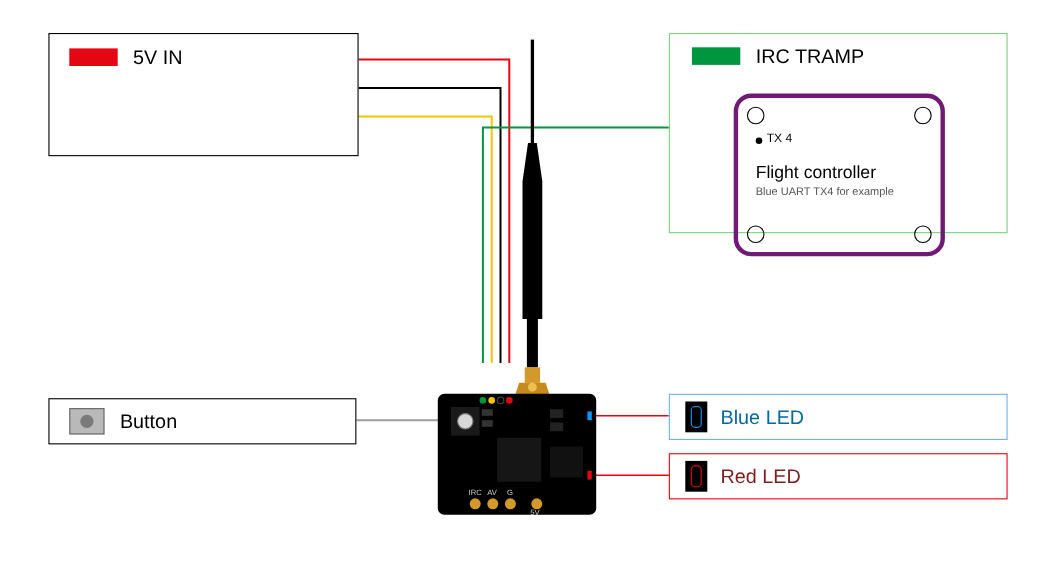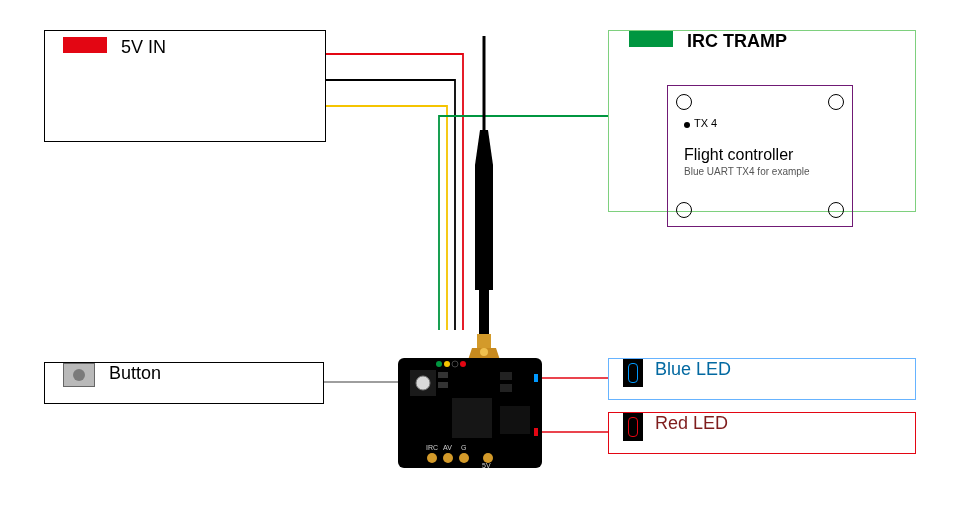--- a/index.html
+++ b/index.html
@@ -1,24 +1,24 @@
 <!DOCTYPE html>
 <html><head>
 <meta charset="utf-8">
 <style>
 html,body{margin:0;padding:0;width:960px;height:522px;font-family:Arial,Helvetica,sans-serif;background:#fff;overflow:hidden}
 .box{position:absolute;border:1px solid #000;background:#fff}
-.legend-row{display:flex;height:30px}
+.legend-row{display:flex;align-items:center;height:30px}
 .swatch{width:44px;height:16px;margin:0 14px 0 18px}
 .label{font-size:18px;color:#000}
 .btn-swatch{width:30px;height:22px;background:#b9b9b9;border:1px solid #666;display:flex;align-items:center;justify-content:center;margin:0 14px 0 18px}
 .btn-swatch::after{content:"";width:12px;height:12px;background:#7a7a7a;border-radius:50%}
 .led-swatch{width:20px;height:28px;background:#000;display:flex;align-items:center;justify-content:center;margin:0 12px 0 14px}
 .led-pill{width:8px;height:18px;border-radius:4px}
-.fc-frame{position:absolute;border:1px solid #701a75;border-radius:0}
+.fc-frame{position:absolute;border:4px solid #701a75;border-radius:16px}
 .fc-hole{position:absolute;width:14px;height:14px;border:1px solid #000;border-radius:50%}
 .fc-title{position:absolute;font-size:16px;color:#000}
 .fc-sub{position:absolute;font-size:10px;color:#555}
 .tx4-dot{position:absolute;width:6px;height:6px;background:#000;border-radius:50%}
 .tx4-lbl{position:absolute;font-size:11px;color:#000}
 svg{position:absolute;top:0;left:0}
 </style>
 </head>
 <body>
 
@@ -42,21 +42,21 @@
 <div class="box" style="left:44px;top:30px;width:280px;height:104px;padding-top:6px">
   <div class="legend-row">
     <div class="swatch" style="background:#e30613"></div>
     <span class="label">5V IN</span>
   </div>
 </div>
 
 <div class="box" style="left:608px;top:30px;width:306px;height:180px;border-color:#7ed07e">
   <div class="legend-row" style="height:40px">
     <div class="swatch" style="background:#009640;margin-left:20px"></div>
-    <span class="label" style="font-weight:700">IRC TRAMP</span>
+    <span class="label" style="font-weight:400">IRC TRAMP</span>
   </div>
   <div class="fc-frame" style="left:58px;top:54px;width:184px;height:140px">
     <div class="fc-hole" style="left:8px;top:8px"></div>
     <div class="fc-hole" style="right:8px;top:8px"></div>
     <div class="fc-hole" style="left:8px;bottom:8px"></div>
     <div class="fc-hole" style="right:8px;bottom:8px"></div>
     <div class="tx4-dot" style="left:16px;top:36px"></div>
     <div class="tx4-lbl" style="left:26px;top:31px">TX 4</div>
     <div class="fc-title" style="left:16px;top:60px">Flight controller</div>
     <div class="fc-sub" style="left:16px;top:80px">Blue UART TX4 for example</div>

